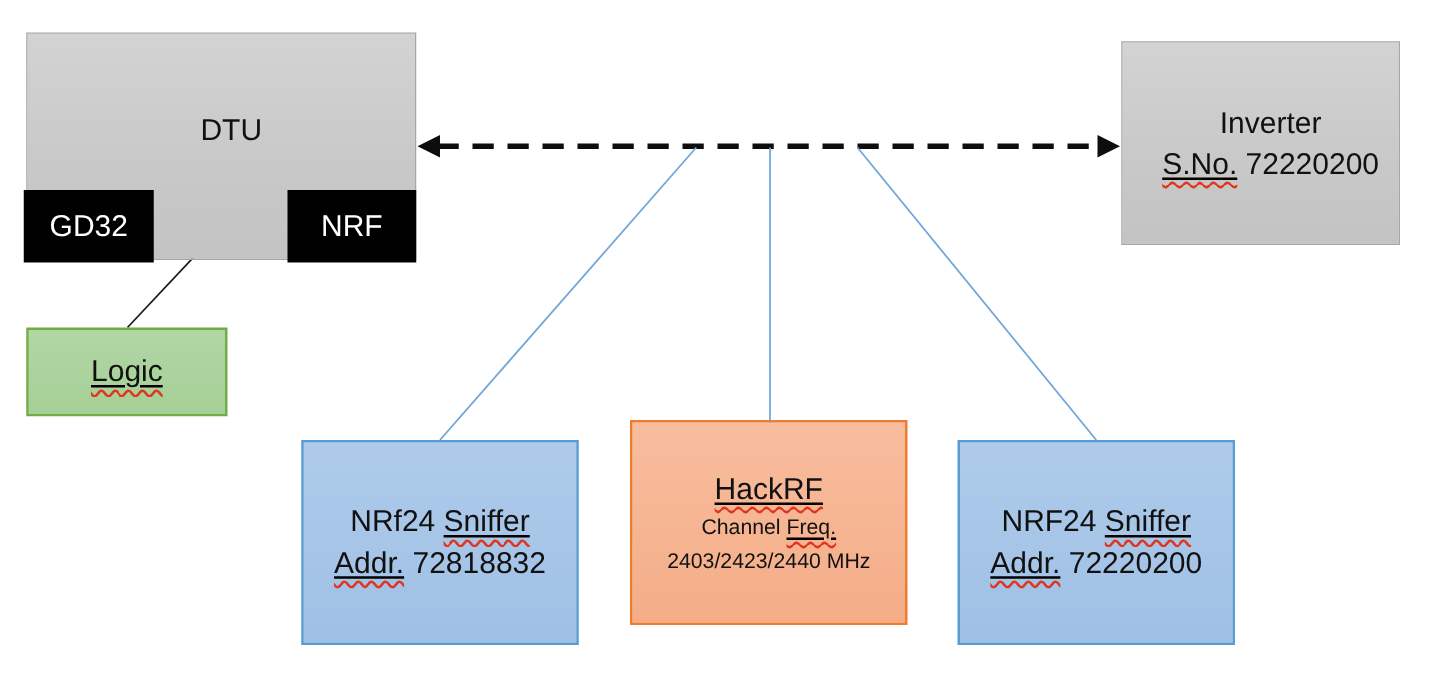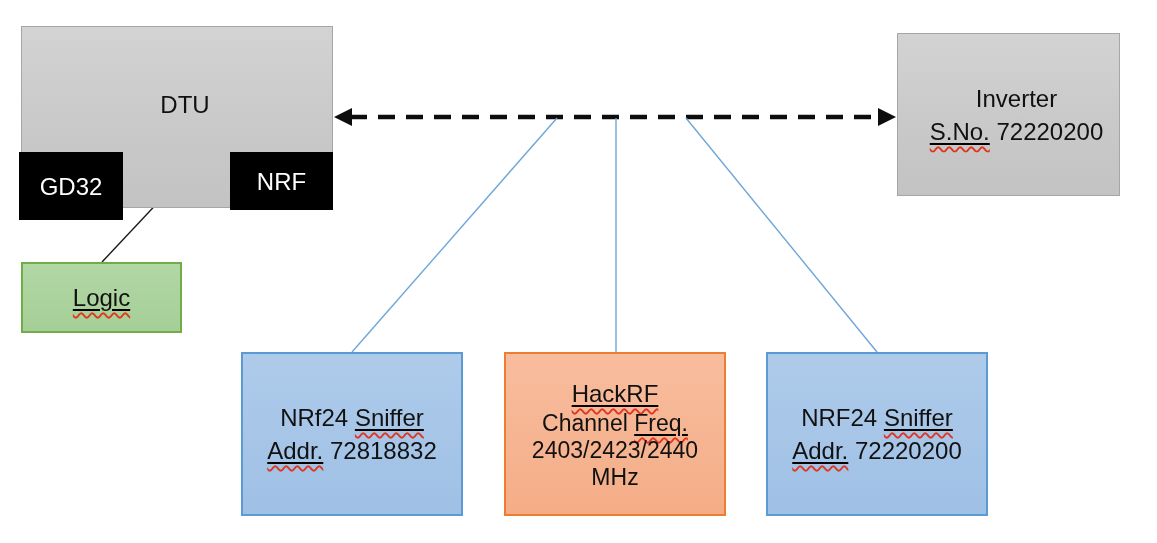--- a/index.html
+++ b/index.html
@@ -51,28 +51,28 @@
   }
   .blue {
     background: linear-gradient(180deg, #aecbea 0%, #9fc0e5 100%);
     border: 2px solid #5b9bd5;
   }
   .orange {
     background: linear-gradient(180deg, #f8bd9e 0%, #f4ad87 100%);
     border: 2px solid #ed7d31;
   }
   .dtu-box      { left: 21px;  top: 26px;  width: 312px; height: 182px; align-items: center; justify-content: center; padding-bottom: 26px; }
-  .gd32-box     { left: 19px;  top: 152px; width: 104px; height: 68px; }
+  .gd32-box     { left: 19px;  top: 152px; width: 104px; height: 58px; }
   .nrf-box      { left: 230px; top: 152px; width: 103px; height: 58px; }
   .logic-box    { left: 21px;  top: 262px; width: 161px; height: 71px; }
   .inverter-box { left: 897px; top: 33px;  width: 223px; height: 163px; }
   .sniffer-left { left: 241px; top: 352px; width: 222px; height: 164px; }
-  .hackrf-box   { left: 504px; top: 352px; width: 222px; height: 164px; }
+  .hackrf-box   { left: 504px; top: 336px; width: 222px; height: 164px; }
   .sniffer-right{ left: 766px; top: 352px; width: 222px; height: 164px; }
-  .sub-line { font-size: 23px; line-height: 27px; }
+  .sub-line { font-size: 17px; line-height: 27px; }
   
   .w-out {
     text-decoration: underline wavy #e0361f;
     text-decoration-thickness: 1.5px;
     text-underline-offset: 6px;
   }
   .w-in {
     text-decoration: underline solid #000000;
     text-decoration-thickness: 1.5px;
     text-underline-offset: 3px;

